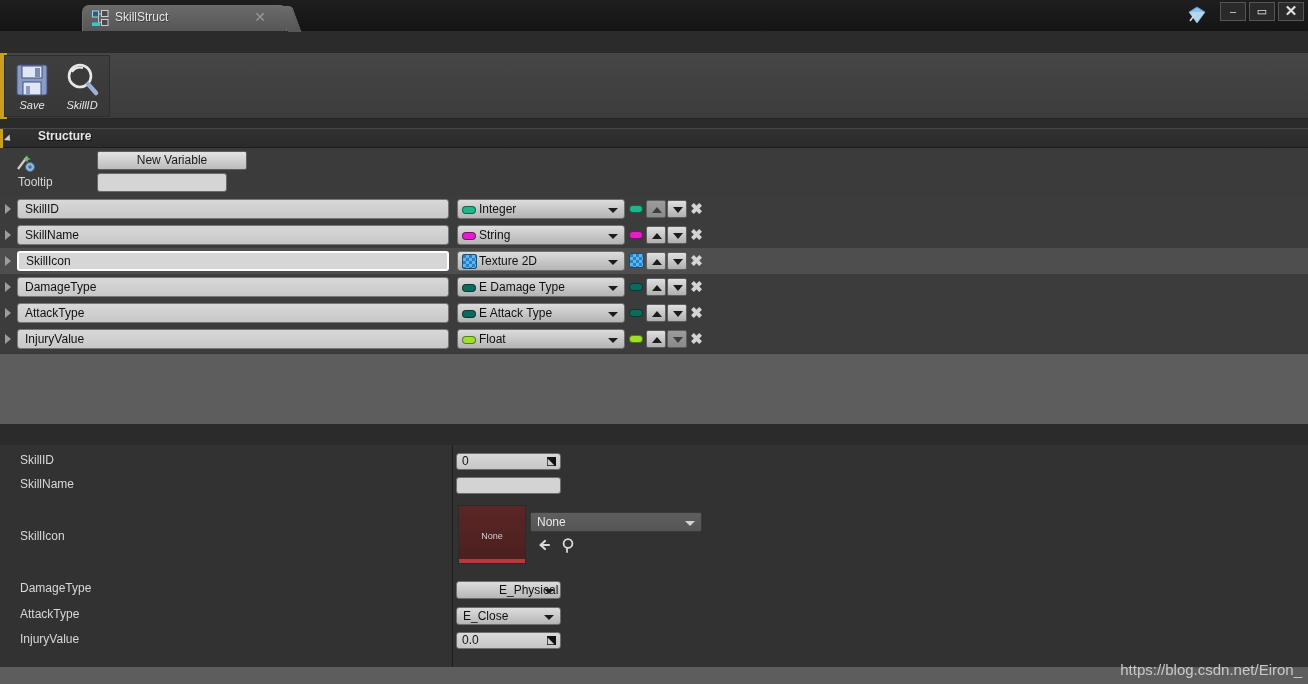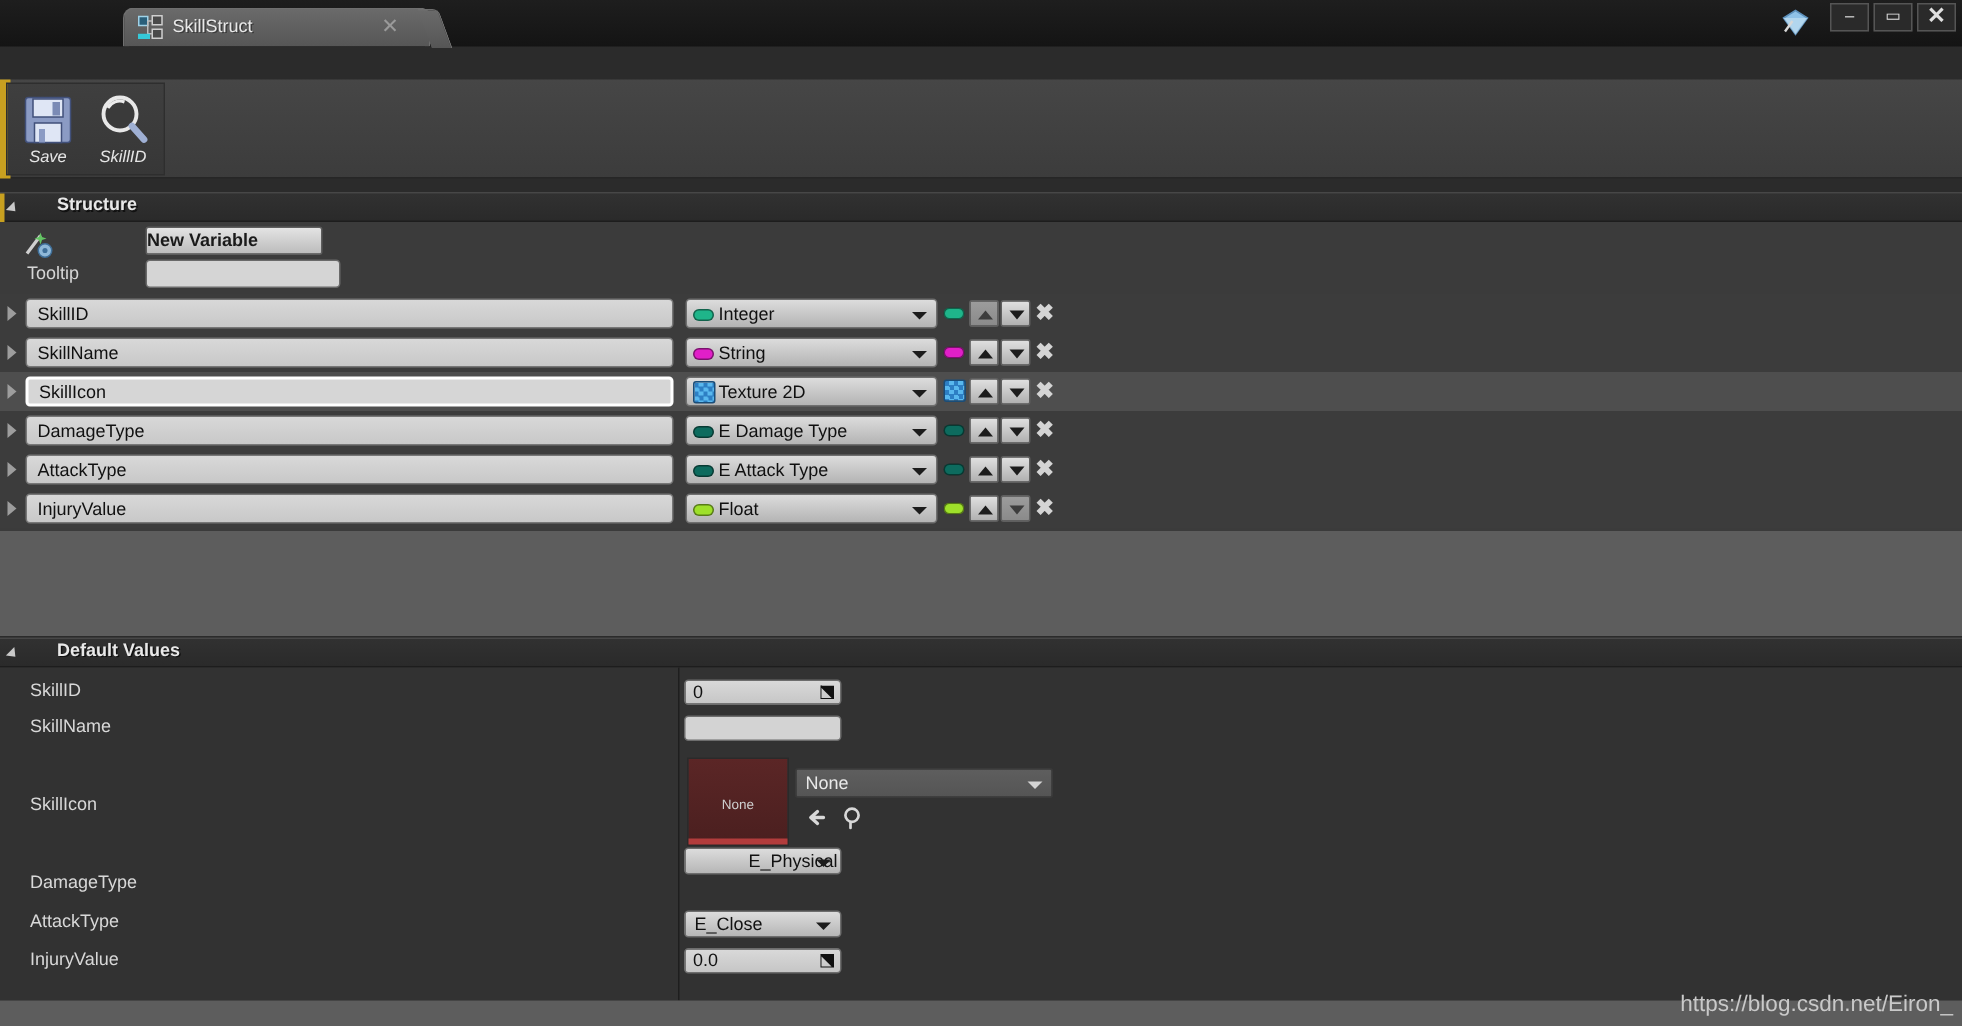--- a/index.html
+++ b/index.html
@@ -99,24 +99,24 @@
 
   
   #structure-panel { position:absolute; left:0; top:128px; width:1308px; height:20px; }
   .struct-body {
     position:absolute; left:0; top:148px; width:1308px; height:206px;
     background:#3b3b3b;
   }
   .struct-toprow { position:absolute; left:0; top:0; width:1308px; height:48px; }
   .magic-icon { position:absolute; left:16px; top:5px; width:20px; height:20px; }
   .newvar-btn {
-    position:absolute; left:97px; top:3px; width:118px; height:19px;
+    position:absolute; left:97px; top:3px; width:150px; height:19px;
     background: linear-gradient(180deg,#e3e3e3 0%, #bcbcbc 100%);
     border:1px solid #5d5d5d; border-radius:2px;
-    font-size:12px; color:#1a1a1a; line-height:17px; cursor:pointer;font-weight:bold;
+    font-size:12px; color:#1a1a1a; text-align:center; line-height:17px; cursor:pointer;
   }
   .tooltip-label { position:absolute; left:18px; top:27px; font-size:12px; color:#d6d6d6; }
   .tooltip-field {
     position:absolute; left:97px; top:25px; width:130px; height:19px;
     background:#d5d5d5; border:1px solid #6a6a6a; border-radius:3px;
   }
 
   .var-row {
     position:absolute; left:0; width:1308px; height:26px;
     background:#3c3c3c;
@@ -429,38 +429,34 @@
           <div class="arrow-btn disabled" style="left:667px">
             <span class="ar-dn"></span>
           </div>
           <div class="del-btn">✖</div>
         </div>
       </div>
   </div>
 
   <div class="struct-empty"></div>
 
-  <div class="panel-header" id="defaults-panel">
-    <div class="tri"></div>
-    <div class="ptitle">Default Values</div>
-  </div>
 
   <div class="dv-body">
     <div class="dv-splitter"></div>
     <div id="dv-rows">
         <div class="dv-label" style="top: 8px;">SkillID</div>
         <div class="dv-num" style="top: 8px;">0<svg class="drag" viewBox="0 0 9 9">
             <path d="M0 0 L9 0 L9 9 Z" fill="#111"></path>
             <path d="M0 0 L0 9 L9 9 Z" fill="none" stroke="#111" stroke-width="1.3"></path>
           </svg></div>
         <div class="dv-label" style="top: 32px;">SkillName</div>
         <div class="dv-text" style="top: 32px;"></div>
         <div class="dv-label" style="top: 84px;">SkillIcon</div>
         <div class="dv-label" style="top: 136px;">DamageType</div>
-        <div class="dv-enum" style="top: 120px; padding-left: 42px;">E_Physical<span class="combo-arrow"></span></div>
+        <div class="dv-enum" style="top: 136px; padding-left: 42px;">E_Physical<span class="combo-arrow"></span></div>
         <div class="dv-label" style="top: 162px;">AttackType</div>
         <div class="dv-enum" style="top: 162px;">E_Close<span class="combo-arrow"></span></div>
         <div class="dv-label" style="top: 187px;">InjuryValue</div>
         <div class="dv-num" style="top: 187px;">0.0<svg class="drag" viewBox="0 0 9 9">
             <path d="M0 0 L9 0 L9 9 Z" fill="#111"></path>
             <path d="M0 0 L0 9 L9 9 Z" fill="none" stroke="#111" stroke-width="1.3"></path>
           </svg></div>
         <div style="position: absolute; left: 452px; top: 0px;">
           <div class="thumb" style="left:6px;top:60px">
             <div class="tlabel">None</div>

